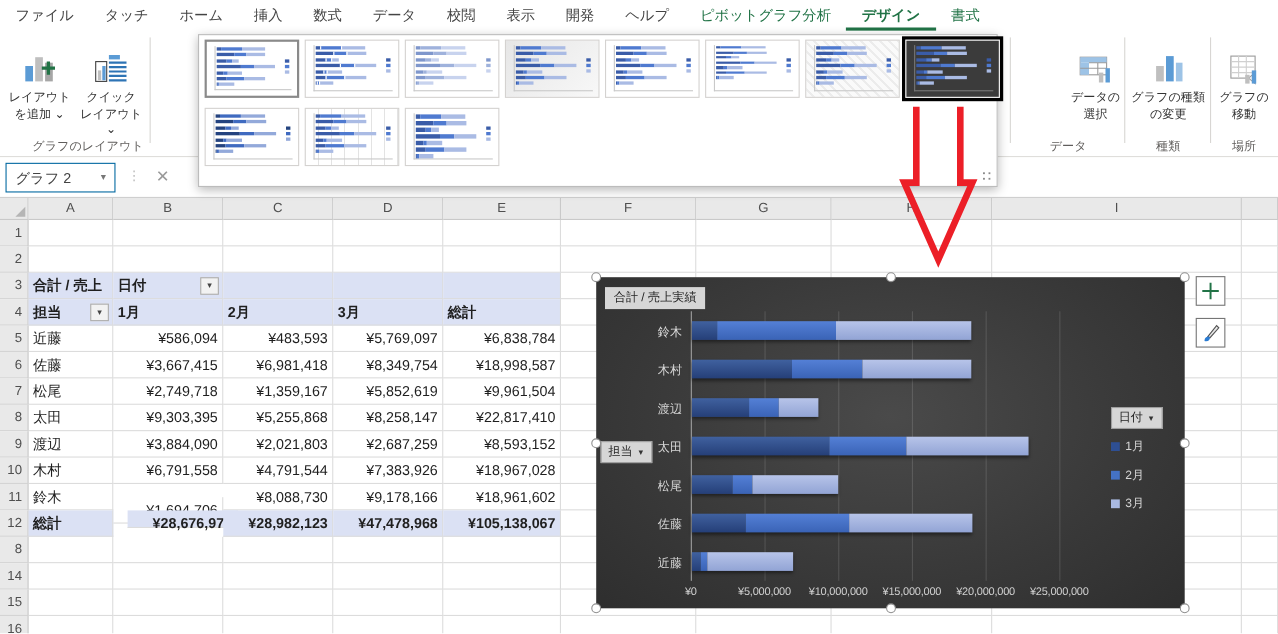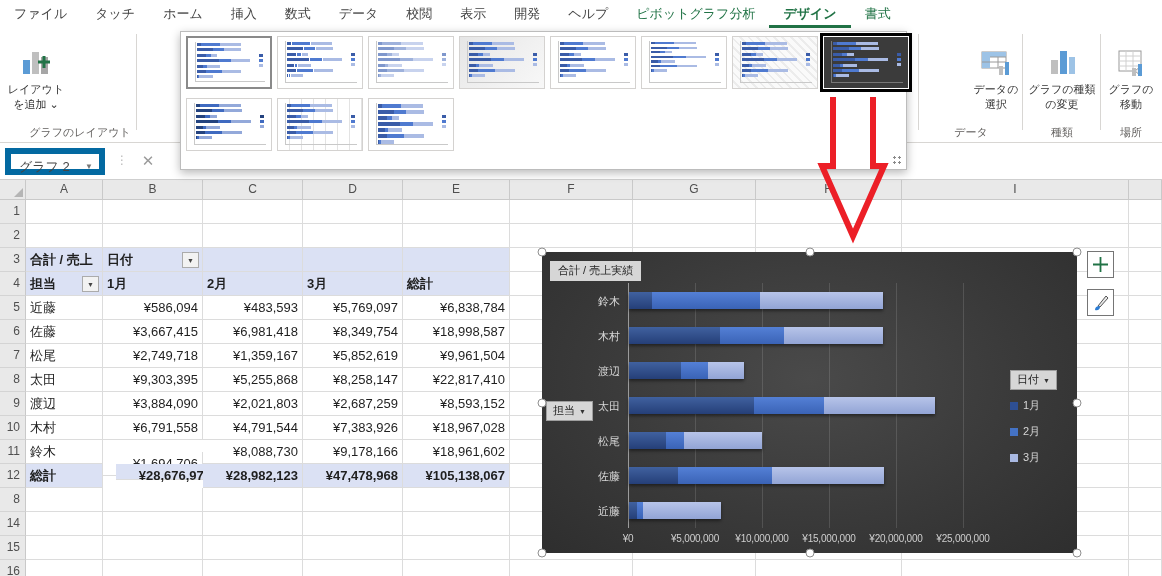--- a/index.html
+++ b/index.html
@@ -29,21 +29,21 @@
   .tbar { display:flex; height:3px; margin-bottom:2.4px; }
   .tbar span { height:100%; }
   .tlegend { position:absolute; right:1px; top:12px; width:5px; }
   .tlegend i { display:block; width:4px; height:3px; margin-bottom:2px; }
   .grip { position:absolute; right:4px; bottom:4px; width:10px; height:10px;
           background-image:radial-gradient(#8a8a8a 1px, transparent 1.2px);
           background-size:5px 5px; }
 
   
   .formula-row { position:absolute; left:0; top:143px; width:1162px; height:37px; background:#fff; border-bottom:1px solid #cfcfcf; }
-  .name-box { position:absolute; left:5px; top:5px; width:100px; height:27px; border:6px solid #0369a1; background:#fff; font-size:13px; color:#444; line-height:25px; padding-left:8px; }
+  .name-box { position:absolute; left:5px; top:5px; width:100px; height:27px; border:1px solid #0369a1; background:#fff; font-size:13px; color:#444; line-height:25px; padding-left:8px; }
   .name-box .nb-arrow { position:absolute; right:6px; top:0; font-size:8px; color:#777; }
   .fx-dots { position:absolute; left:116px; top:10px; font-size:12px; color:#bbb; }
   .fx-cancel { position:absolute; left:134px; top:4px; width:28px; height:28px; color:#9a9a9a; font-size:15px; text-align:center; line-height:28px; }
 
   
   .sheet { position:absolute; left:0; top:180px; width:1162px; height:396px; background:#fff; }
   .chead { position:absolute; top:0; height:20px; background:#e9e9e9; border-right:1px solid #c9c9c9; border-bottom:1px solid #c9c9c9; font-size:12px; color:#4f4f4f; text-align:center; line-height:19px; }
   .rhead { position:absolute; left:0; width:26px; background:#e9e9e9; border-right:1px solid #c9c9c9; border-bottom:1px solid #d4d4d4; font-size:12px; color:#4f4f4f; text-align:right; padding-right:5px; line-height:23px; }
   .corner { position:absolute; left:0; top:0; width:26px; height:20px; background:#e9e9e9; border-right:1px solid #c9c9c9; border-bottom:1px solid #c9c9c9; }
   .corner::after { content:""; position:absolute; right:2px; bottom:2px; border-style:solid; border-width:0 0 9px 9px; border-color:transparent transparent #b5b5b5 transparent; }
@@ -101,20 +101,30 @@
 
   <div class="ribbon">
     <div class="rbtn" style="left:4px;width:64px;">
       <svg class="ric" width="32" height="30" viewBox="0 0 32 30">
           <rect x="3" y="12" width="7" height="14" fill="#5b9bd5"></rect>
           <rect x="12" y="4" width="7" height="22" fill="#bfbfbf"></rect>
           <rect x="21" y="9" width="7" height="17" fill="#a6a6a6"></rect>
           <path d="M18 14 h12 M24 8 v12" stroke="#217346" stroke-width="3" fill="none"></path>
         </svg><span>レイアウト
 を追加 ⌄</span>
+    </div>
+    <div class="rbtn" style="left:70px;width:62px;">
+      <svg class="ric" width="32" height="30" viewBox="0 0 32 30">
+          <rect x="14" y="2" width="10" height="4" fill="#5b9bd5"></rect>
+          <path d="M14 9h16 M14 13h16 M14 17h16 M14 21h16 M14 25h16" stroke="#2e74b5" stroke-width="2"></path>
+          <rect x="2" y="8" width="10" height="18" fill="none" stroke="#404040"></rect>
+          <rect x="4" y="16" width="3" height="9" fill="#bfbfbf"></rect>
+          <rect x="8" y="12" width="3" height="13" fill="#5b9bd5"></rect>
+        </svg><span>クイック
+レイアウト ⌄</span>
     </div>
     <div class="rdiv" style="left:136px;"></div>
     <div class="rgroup-label" style="left:10px;width:140px;">グラフのレイアウト</div>
 
     <div class="rdiv" style="left:918px;"></div>
     <div class="rbtn" style="left:972px;width:48px;">
       <svg class="ric" width="34" height="30" viewBox="0 0 34 30">
           <rect x="3" y="4" width="24" height="16" fill="#fff" stroke="#9a9a9a"></rect>
           <rect x="3" y="4" width="24" height="5" fill="#9dc3e6"></rect>
           <rect x="3" y="9" width="8" height="11" fill="#9dc3e6"></rect>

